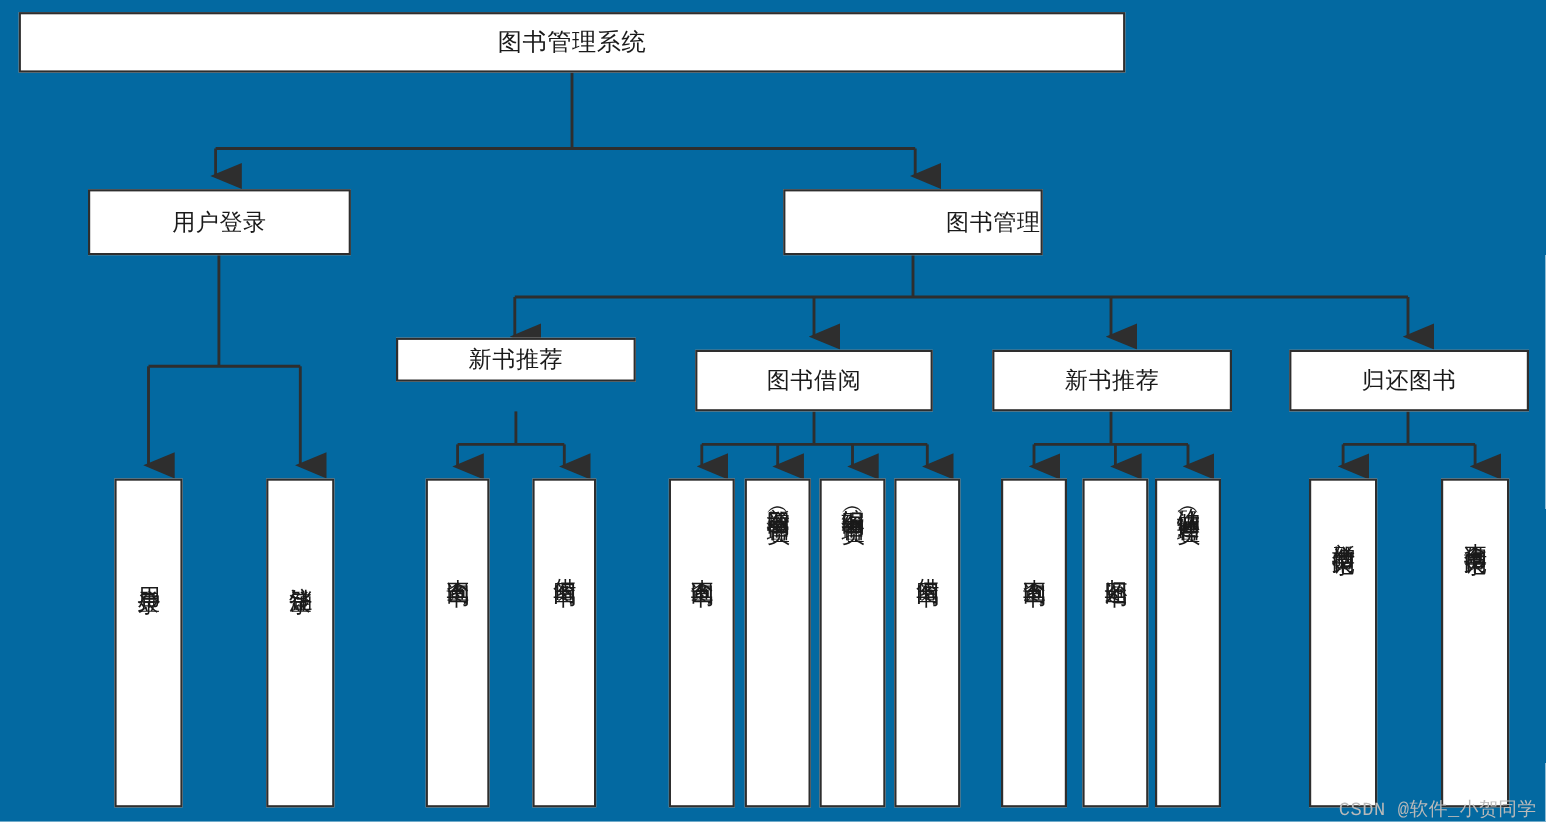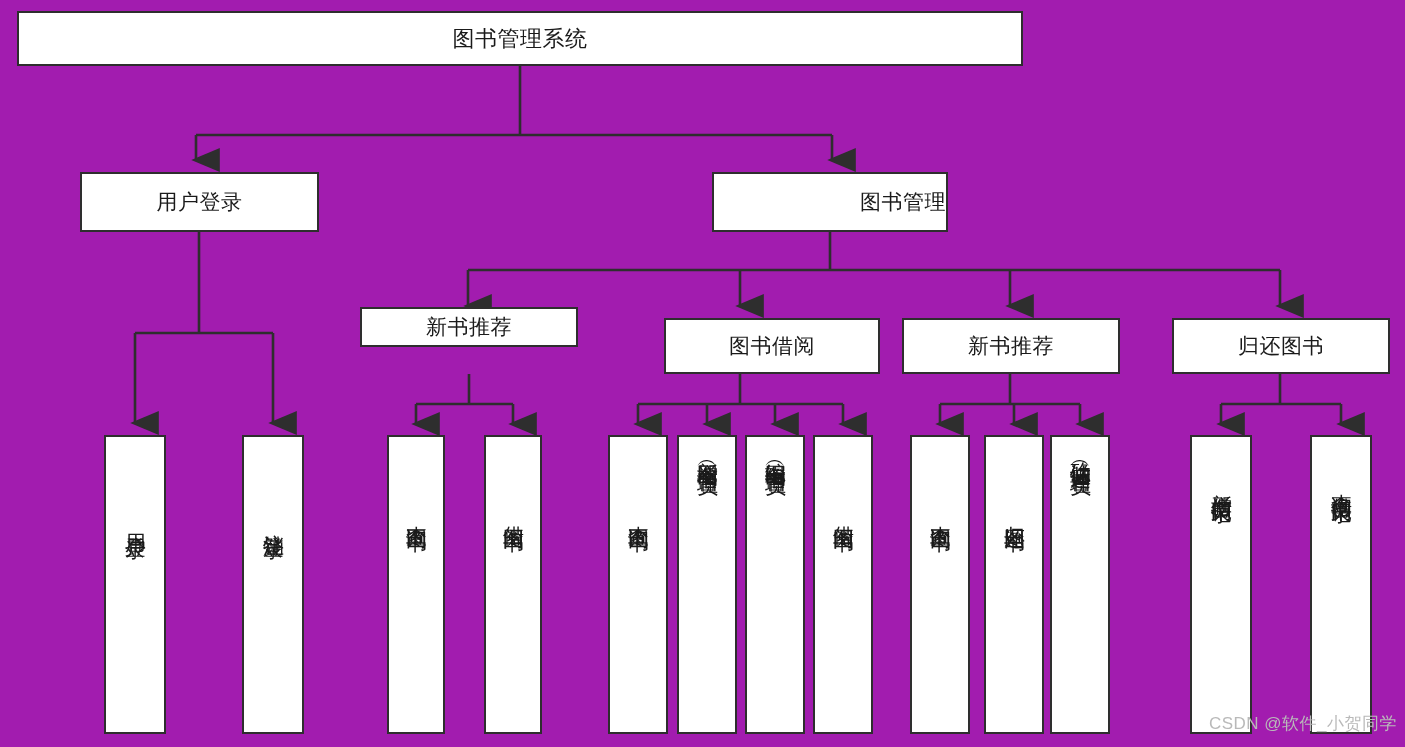--- a/index.html
+++ b/index.html
@@ -4,21 +4,21 @@
 <style>
   html, body {
     margin: 0;
     padding: 0;
     background: #ffffff;
   }
   #canvas {
     position: relative;
     width: 1405px;
     height: 747px;
-    background: #a21caf;
+    background: #0369a1;
     font-family: "DejaVu Sans", "Liberation Sans", sans-serif;
     overflow: hidden;
   }
   #connectors {
     position: absolute;
     left: 0;
     top: 0;
     width: 1405px;
     height: 747px;
     pointer-events: none;
@@ -59,25 +59,25 @@
     writing-mode: vertical-rl;
     text-orientation: upright;
     font-size: 21px;
     line-height: 1;
     letter-spacing: 2px;
     white-space: nowrap;
   }
   .watermark {
     position: absolute;
     right: 8px;
-    bottom: 12px;
+    bottom: 0;
     font-size: 17px;
     color: #b9b9b9;
     letter-spacing: 0.5px;
-    font-family: Liberation Sans, sans-serif;
+    font-family: Liberation Mono, monospace;
     white-space: nowrap;
   }
 </style>
 </head>
 <body>
 
 <div id="canvas">
 
   <svg id="connectors" viewBox="0 0 1405 747" xmlns="http://www.w3.org/2000/svg">
     <defs>
@@ -136,21 +136,21 @@
   <div class="node horizontal" style="left:80px; top:172px; width:239px; height:60px;">
     <span class="node-label">用户登录</span>
   </div>
   <div class="node horizontal" style="left:712px; top:172px; width:236px; height:60px;justify-content:flex-end;">
     <span class="node-label">图书管理</span>
   </div>
 
   <div class="node horizontal" style="left:360px; top:307px; width:218px; height:40px;">
     <span class="node-label">新书推荐</span>
   </div>
-  <div class="node horizontal" style="left:664px; top:318px; width:216px; height:56px;">
+  <div class="node horizontal" style="left:632px; top:318px; width:216px; height:56px;">
     <span class="node-label">图书借阅</span>
   </div>
   <div class="node horizontal" style="left:902px; top:318px; width:218px; height:56px;">
     <span class="node-label">新书推荐</span>
   </div>
   <div class="node horizontal" style="left:1172px; top:318px; width:218px; height:56px;">
     <span class="node-label">归还图书</span>
   </div>
 
   <div class="node vertical" style="left:104px; top:435px; width:62px; height:299px; padding-top:80px;">

